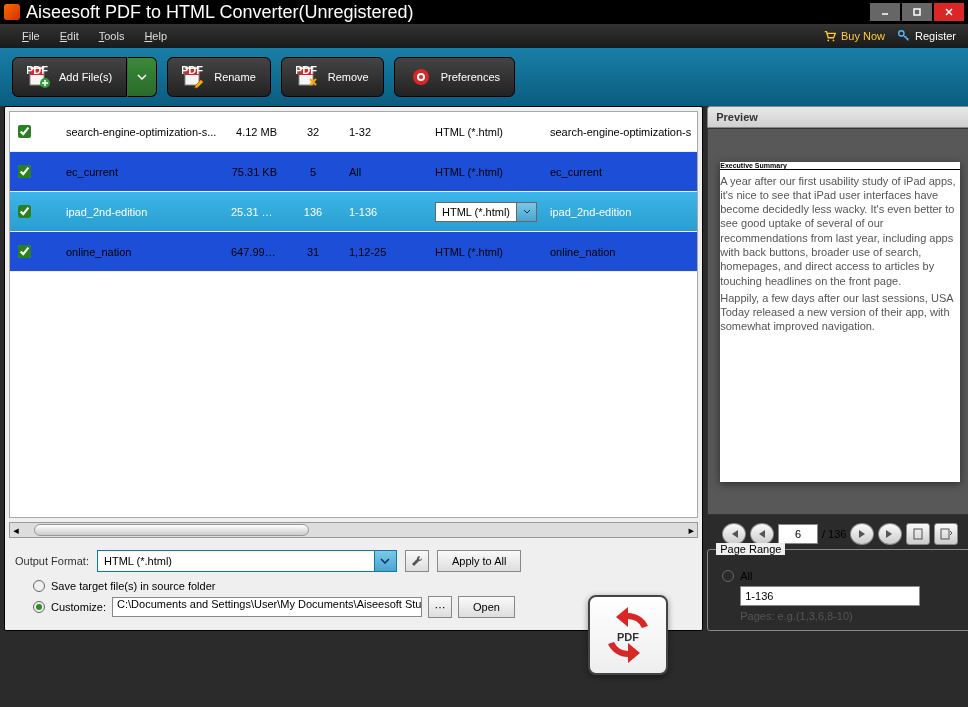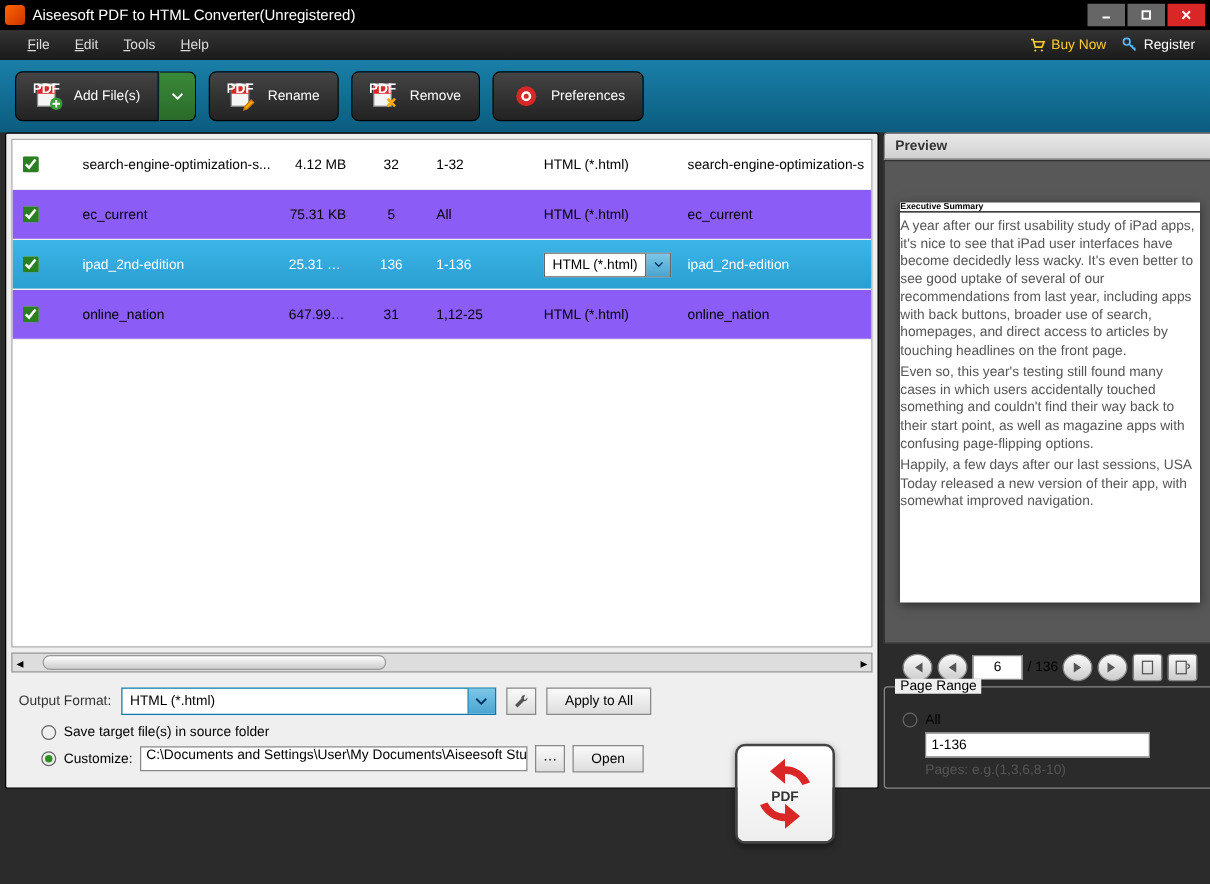--- a/index.html
+++ b/index.html
@@ -1,20 +1,20 @@
 <!DOCTYPE html>
 <html><head>
 <meta charset="utf-8">
 <style>
 * { box-sizing: border-box; margin: 0; padding: 0; font-family: Tahoma, Arial, sans-serif; font-size: 11px; }
 body { background: #2b2b2b; width: 968px; height: 707px; overflow: hidden; }
 
 .titlebar { background: #000; height: 24px; display: flex; align-items: center; padding: 0 4px; color: #fff; }
 .titlebar .ico { width: 16px; height: 16px; background: linear-gradient(135deg,#ff6600,#cc3300); border-radius: 3px; margin-right: 6px; }
-.titlebar-title { flex: 1; font-size: 12px; }
+.titlebar-title { flex: 1; font-size: 18px; }
 .win-btns { display: flex; gap: 2px; }
 .win-btn { width: 30px; height: 18px; display: flex; align-items: center; justify-content: center; cursor: pointer; }
 .win-min { background: #666; }
 .win-max { background: #666; }
 .win-close { background: #d92727; }
 .win-btn svg { width: 10px; height: 10px; }
 
 .menubar { background: linear-gradient(#333,#1a1a1a); height: 24px; display: flex; align-items: center; padding: 0 12px; color: #ddd; }
 .menu-item { padding: 4px 10px; cursor: pointer; text-decoration: underline; text-decoration-color: transparent; }
 .menu-item:first-letter { text-decoration: underline; }
@@ -33,21 +33,21 @@
 .content { display: flex; height: 525px; }
 .left { flex: 1; display: flex; flex-direction: column; background: #efefef; border: 1px solid #000; margin: 0 4px; border-radius: 2px; }
 .right { width: 280px; display: flex; flex-direction: column; margin-right: 4px; }
 
 .tbl-wrap { flex: 1; display: flex; flex-direction: column; background: #fff; margin: 4px; border: 1px solid #aaa; }
 .tbl-head { display: flex; background: linear-gradient(#f8f8f8,#e0e0e0); border-bottom: 1px solid #aaa; height: 22px; }
 .tbl-head .th { border-right: 1px solid #ccc; padding: 4px 6px; color: #333; }
 .tbl-body { flex: 1; overflow: auto; }
 .tbl-row { display: flex; height: 40px; align-items: center; border-bottom: 1px solid #eee; }
 .tbl-row .td { padding: 0 6px; overflow: hidden; white-space: nowrap; text-overflow: ellipsis; }
-.tbl-row.even { background: #8b5cf6; }
+.tbl-row.even { background: #1d4ed8; }
 .tbl-row.selected { background: linear-gradient(#3cb5e8,#2a9ed0); color: #fff; }
 .col-chk { width: 28px; display: flex; justify-content: center; }
 .col-ico { width: 22px; }
 .col-name { width: 165px; }
 .col-size { width: 58px; text-align: right; }
 .col-tpg { width: 60px; text-align: center; }
 .col-spg { width: 86px; }
 .col-fmt { width: 115px; }
 .col-out { flex: 1; }
 .fmt-drop { display: inline-flex; border: 1px solid #666; height: 20px; background: #fff; align-items: center; }
@@ -294,21 +294,20 @@
       </div>
     </div>
   </div>
 
   <div class="right">
     <div class="preview-title">Preview</div>
     <div class="preview-area">
       <div class="preview-page">
         <div class="ph">Executive Summary</div>
         <div class="pt">A year after our first usability study of iPad apps, it's nice to see that iPad user interfaces have become decidedly less wacky. It's even better to see good uptake of several of our recommendations from last year, including apps with back buttons, broader use of search, homepages, and direct access to articles by touching headlines on the front page.</div>
-        <div class="pt">Even so, this year's testing still found many cases in which users accidentally touched something and couldn't find their way back to their start point, as well as magazine apps with confusing page-flipping options.</div>
         <div class="pt">Happily, a few days after our last sessions, USA Today released a new version of their app, with somewhat improved navigation.</div>
 
       </div>
     </div>
     <div class="nav-row">
       <div class="nav-btn">
           <svg width="12" height="10" viewBox="0 0 12 10">
             <path d="M2 1v8M10 1L4 5l6 4z" fill="#555"></path>
           </svg>
         </div>

